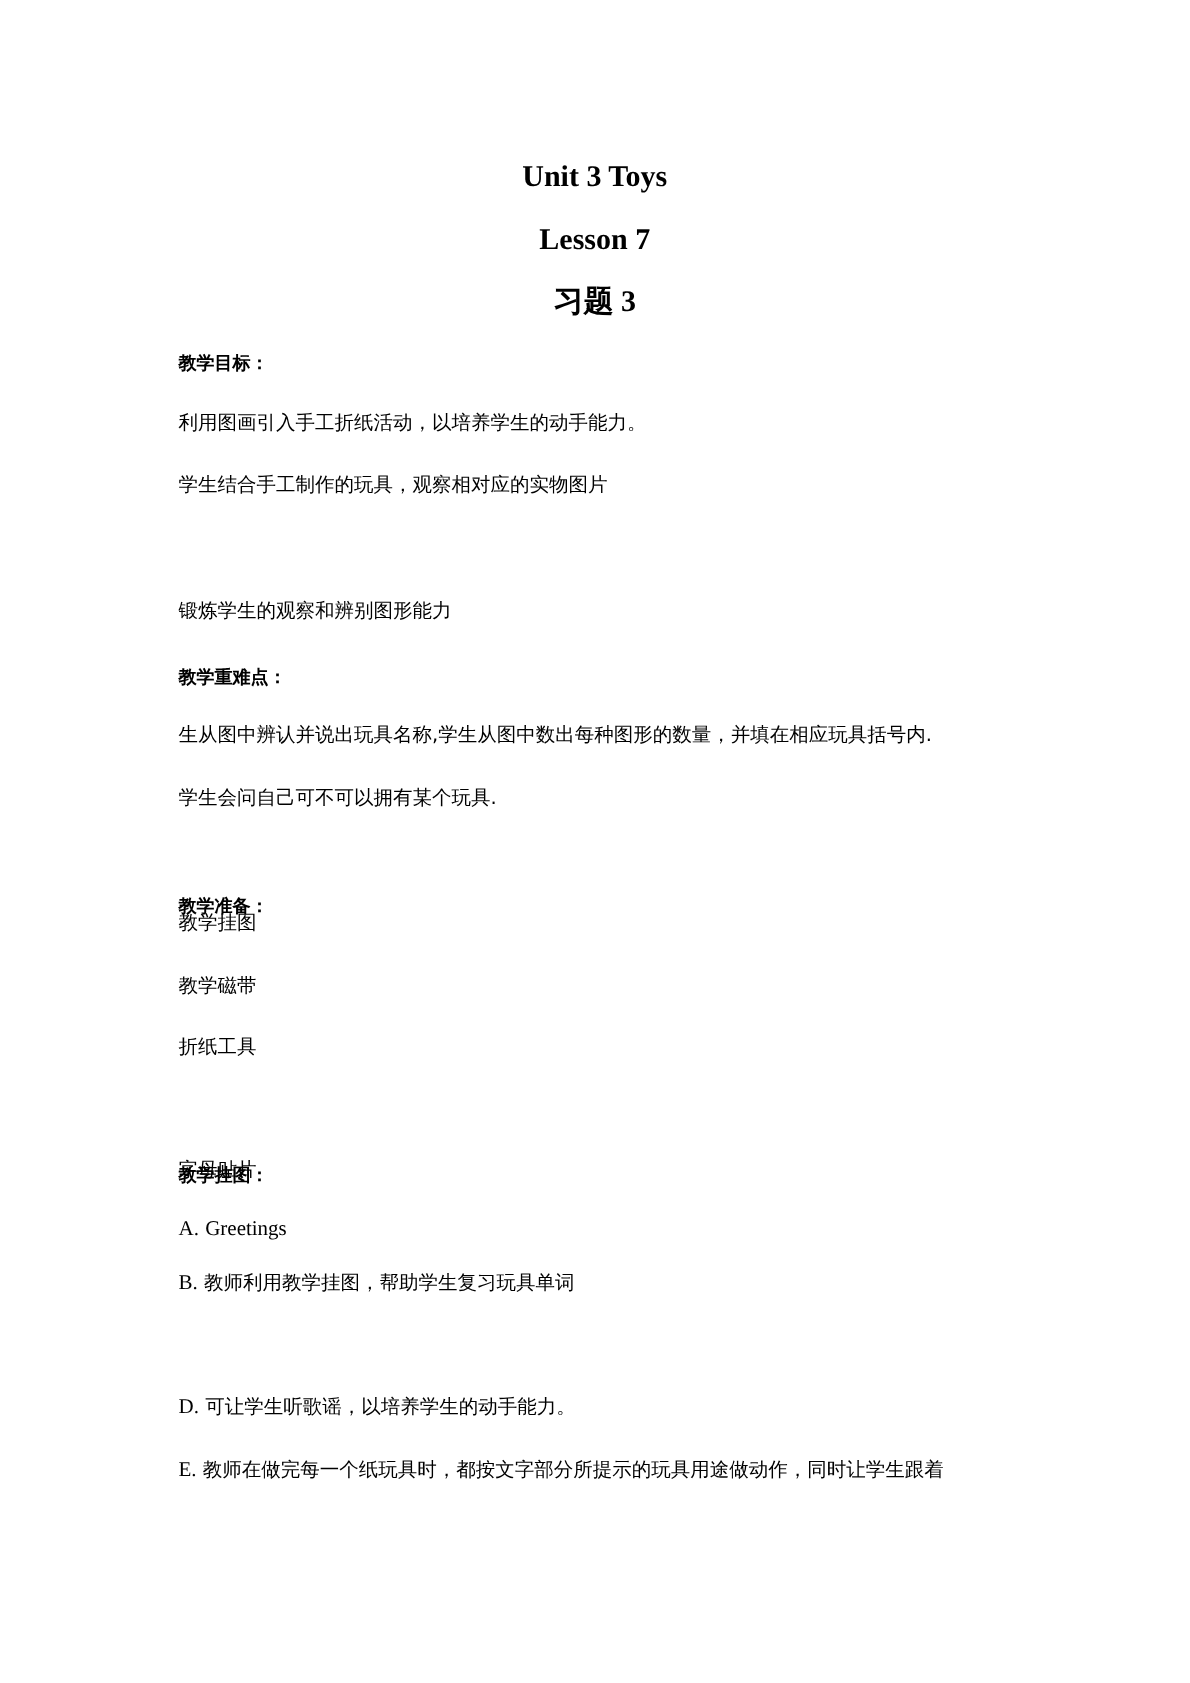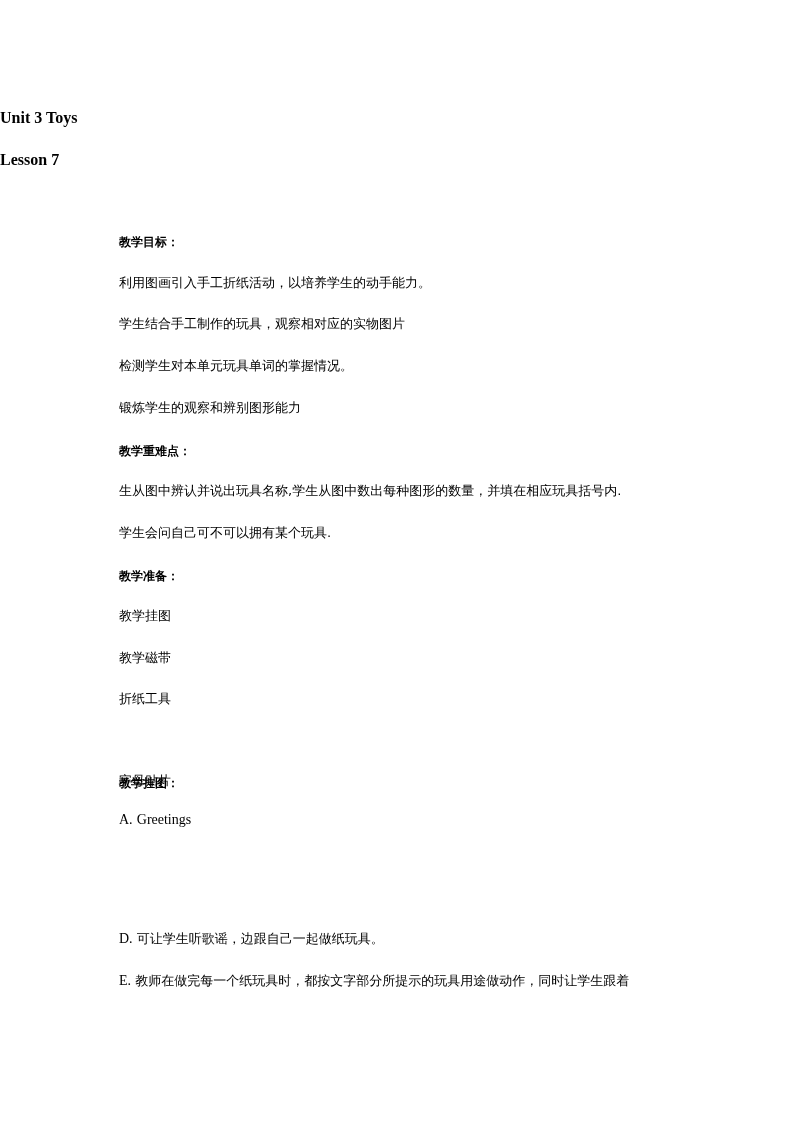--- a/index.html
+++ b/index.html
@@ -1,65 +1,69 @@
 <!DOCTYPE html>
 <html><head>
   <meta charset="utf-8">
   <style>
     html, body { margin: 0; padding: 0; background: #ffffff; }
     body { width: 793px; height: 1122px; position: relative; overflow: hidden; color: #000; }
     .page { position: absolute; left: 0; top: 0; width: 793px; height: 1122px; }
     .title {
-      position: absolute; left: 0; width: 793px; 
+      position: absolute; left: 0; width: 793px; text-align: center;
       font-family: "Liberation Serif", "DejaVu Serif", serif; font-weight: bold;
-      font-size: 16px; line-height: 24px;
+      font-size: 20px; line-height: 24px;
     }
     .heading {
       position: absolute; left: 119px;
       font-family: "DejaVu Sans", "Liberation Sans", sans-serif; font-weight: bold;
       font-size: 12px; line-height: 22px;
     }
     .para {
       position: absolute; left: 119px;
       font-family: "DejaVu Sans", "Liberation Sans", sans-serif;
       font-size: 13px; line-height: 16px; white-space: nowrap;
     }
     .para .lbl { font-family: "Liberation Serif", serif; font-size: 14px; }
   </style>
 </head>
 <body>
 
 <div class="page">
 
   <div class="title" style="top:106px;">Unit 3 Toys</div>
   <div class="title" style="top:148px;">Lesson 7</div>
+  <div class="title" style="top:189px;">习题 3</div>
 
   <div class="heading" style="top:231px;">教学目标：</div>
   <div class="para" style="top:275px;">利用图画引入手工折纸活动，以培养学生的动手能力。</div>
   <div class="para" style="top:316px;">学生结合手工制作的玩具，观察相对应的实物图片</div>
-  <div class="para" style="top:358px;">检测学生对本单元玩具单词的掌握情况。</div>
   <div class="para" style="top:400px;">锻炼学生的观察和辨别图形能力</div>
 
   <div class="heading" style="top:440px;">教学重难点：</div>
   <div class="para" style="top:483px;text-align:center;">生从图中辨认并说出玩具名称,学生从图中数出每种图形的数量，并填在相应玩具括号内.</div>
   <div class="para" style="top:525px;">学生会问自己可不可以拥有某个玩具.</div>
 
-  <div class="heading" style="top:565px;">教学准备：</div>
+  <div class="heading" style="top:593px;">教学准备：</div>
   <div class="para" style="top:608px;">教学挂图</div>
   <div class="para" style="top:650px;">教学磁带</div>
   <div class="para" style="top:691px;">折纸工具</div>
   <div class="para" style="top:773px;">字母贴片</div>
 
   <div class="heading" style="top:772px;">教学挂图：</div>
   <div class="para" style="top:812px;">
     <span class="lbl">A.</span>
     <span class="lbl">Greetings</span>
   </div>
+  <div class="para" style="top:848px;">
+    <span class="lbl">B.</span>
+    <span>教师利用教学挂图，帮助学生复习玩具单词</span>
+  </div>
   <div class="para" style="top:931px;">
     <span class="lbl">D.</span>
-    <span>可让学生听歌谣，边跟自己一起做纸玩具。</span>
+    <span>可让学生听歌谣，以培养学生的动手能力。</span>
   </div>
   <div class="para" style="top:973px;">
     <span class="lbl">E.</span>
     <span>教师在做完每一个纸玩具时，都按文字部分所提示的玩具用途做动作，同时让学生跟着</span>
   </div>
 
 </div>
 
 </body></html>

